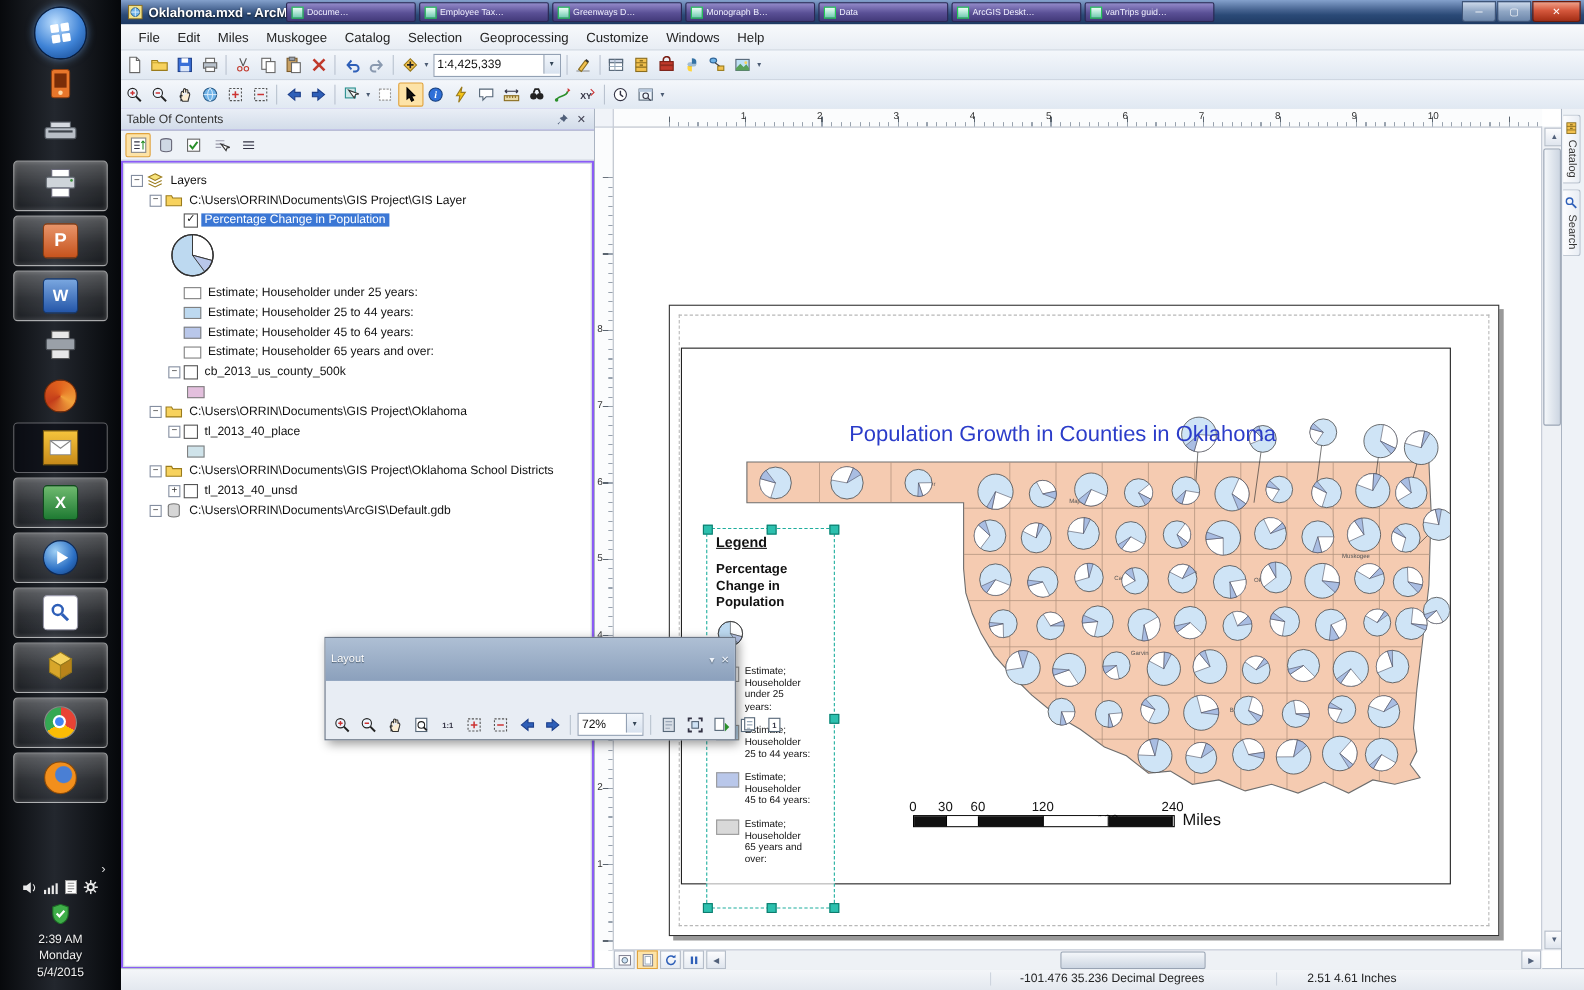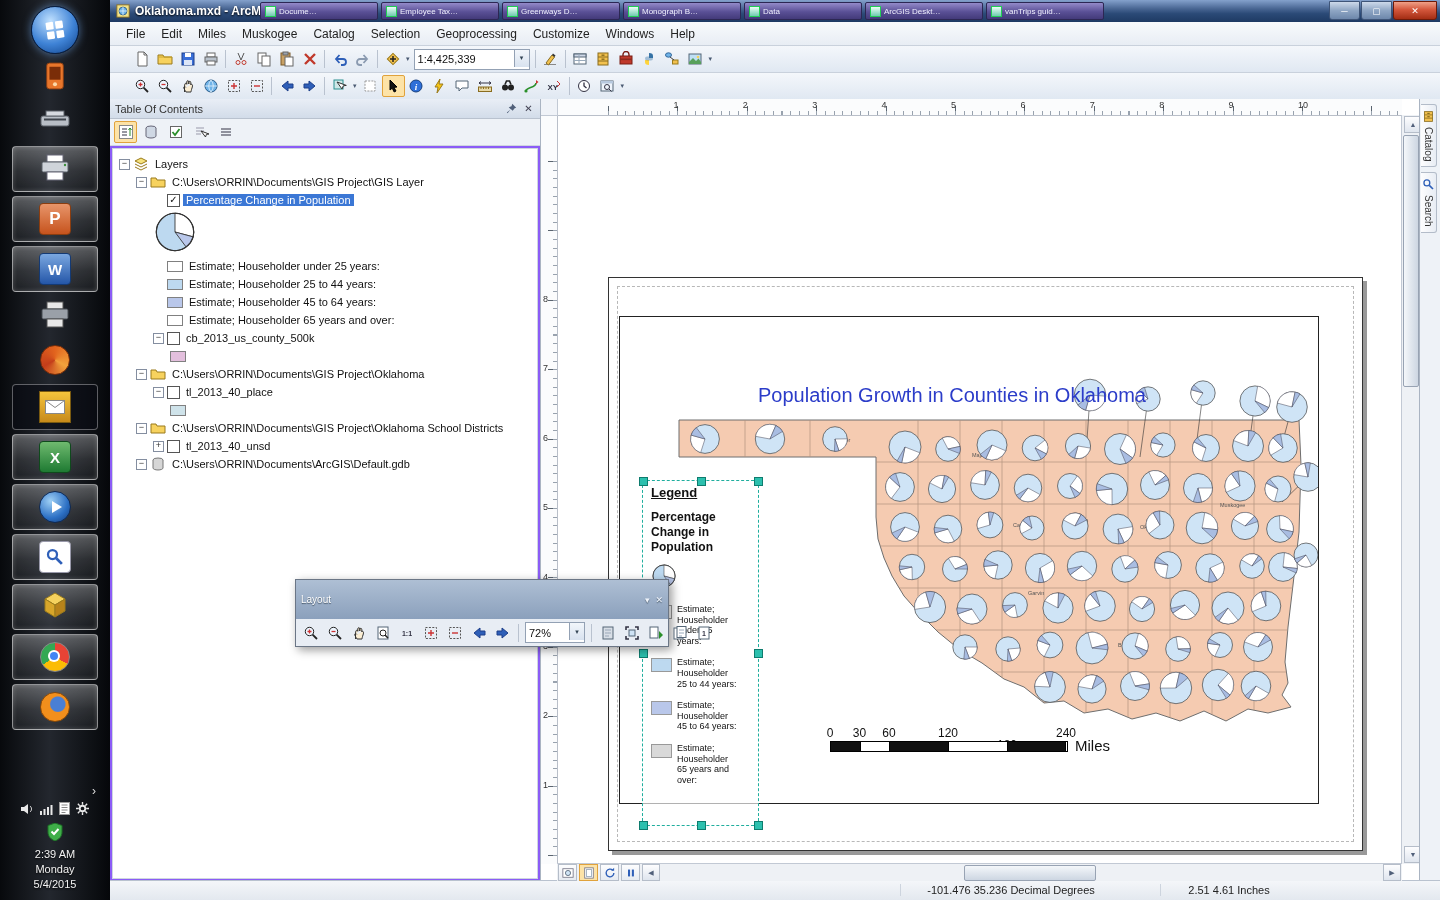--- a/index.html
+++ b/index.html
@@ -35,21 +35,21 @@
   .wt-ico{width:9px;height:9px;flex:none;background:linear-gradient(#eafff6,#6fcab0);border:1px solid #2c5;}
   .wt-label{font-size:8px;color:#f0f0ff;white-space:nowrap;overflow:hidden;}
   #win-controls{position:absolute;right:3px;top:1px;display:flex;}
   .wc{width:29px;height:17px;display:flex;align-items:center;justify-content:center;font-size:9px;color:#fff;
     background:linear-gradient(#cdd9ea,#8fa6c4 50%,#6d87ab);border:1px solid #3f5578;border-radius:0 0 3px 3px;margin-left:1px;}
   .wc.close{width:42px;background:linear-gradient(#f0a088,#d4573c 45%,#a32d14);border-color:#6e1a08;}
   #menubar{height:23px;background:linear-gradient(#f8fafc,#e8edf4);border-bottom:1px solid #c9d1dc;
     display:flex;align-items:center;padding-left:8px;font-size:12px;color:#222;}
   .menu-item{padding:3px 8px;}
   .toolbar{height:26px;background:linear-gradient(#f4f7fb,#e0e8f2);border-bottom:1px solid #c9d1dc;
-    display:flex;align-items:center;padding-left:20px;}
+    display:flex;align-items:center;padding-left:0;}
   .tbtn{width:23px;height:22px;display:flex;align-items:center;justify-content:center;border-radius:2px;flex:none;}
   .tbtn.pressed{background:#fde3a7;border:1px solid #e0a23c;box-sizing:border-box;}
   .icn{width:16px;height:16px;display:block;}
   .icn svg{width:16px;height:16px;display:block;}
   .tsep{width:1px;height:18px;background:#b9c2cf;margin:0 3px;flex:none;}
   .tcaret{font-size:7px;color:#4a5a72;padding:0 2px;}
   .combo{width:52px;height:19px;background:#fff;border:1px solid #93a1b4;font-size:11px;color:#111;
     display:flex;align-items:center;padding:0 3px;position:relative;margin:0 2px;flex:none;}
   .combo.wide{width:108px;}
   .combo-val{flex:1;white-space:nowrap;overflow:hidden;}
@@ -88,21 +88,21 @@
     background-image:repeating-linear-gradient(180deg,#98a2ae 0 1px,transparent 1px 8.675px),
       repeating-linear-gradient(180deg,#5a646f 0 1px,transparent 1px 69.4px);
     background-size:4px 100%,9px 100%;background-position:right 46px,right 46px;background-repeat:no-repeat;}
   .rnl{position:absolute;left:2px;font-size:9px;color:#333;}
   #canvas{position:absolute;left:16px;top:16px;right:17px;bottom:17px;background:#fff;}
   #page{position:absolute;left:51px;top:162px;width:753px;height:572px;background:#fff;
     border:1px solid #333;box-shadow:4px 4px 0 0 #999;}
   #page-margin{position:absolute;left:8px;top:8px;right:8px;bottom:8px;border:1px dashed #b8b8b8;}
   #neatline{position:absolute;left:10px;top:38px;width:698px;height:486px;border:1px solid #222;}
   #map-svg{position:absolute;left:0;top:0;width:698px;height:486px;}
-  #page-title{position:absolute;left:10px;top:106px;width:666px;text-align:center;font-size:20px;color:#2b3cc9;z-index:5;}
+  #page-title{position:absolute;left:10px;top:106px;width:666px;text-align:center;font-size:20px;color:#2b3cc9;z-index:5;padding-left:14px;}
   #legend-el{position:absolute;left:33px;top:202px;width:117px;height:346px;z-index:6;
     border:1px dashed #1fae9e;padding:4px 0 0 8px;box-sizing:border-box;background:rgba(255,255,255,.65);}
   .handle{position:absolute;width:7px;height:7px;background:#2cc0ae;border:1px solid #0e7c6e;z-index:7;}
   #lg-heading{font-size:13px;font-weight:bold;text-decoration:underline;color:#111;}
   #lg-sub{font-size:12px;font-weight:bold;width:82px;margin-top:10px;line-height:1.25;color:#111;}
   #legend-pie{display:block;margin-top:8px;}
   .lg-row{display:flex;gap:5px;margin-top:11px;align-items:flex-start;}
   .lg-patch{width:19px;height:12px;border:1px solid #999;flex:none;margin-top:1px;}
   .lg-label{font-size:9px;line-height:1.18;width:62px;color:#111;}
   #scalebar{position:absolute;left:221px;top:448px;width:300px;height:40px;z-index:5;color:#111;}
@@ -134,21 +134,21 @@
     padding:5px 1px;margin:5px 0 0 1px;display:flex;align-items:center;gap:4px;}
   .vt-ico{width:13px;height:13px;}
   .vt-ico svg{width:13px;height:13px;}
   
   #layout-tb{position:absolute;left:185px;top:579px;width:372px;z-index:60;background:#e8edf4;
     border:1px solid #6b7686;box-shadow:3px 3px 9px rgba(0,0,0,.4);}
   .lt-header{height:15px;background:linear-gradient(#aebfd4,#8ba0bc);display:flex;align-items:center;
     font-size:10px;color:#fff;padding:12px 5px;text-shadow:0 1px 1px #456;}
   .lt-header .sp{flex:1;}
   .lt-btn{color:#eef3fa;font-size:9px;margin-left:6px;}
-  .lt-row{height:25px;display:flex;align-items:center;padding:1px 3px;gap:1px;}
+  .lt-row{height:25px;display:flex;align-items:center;padding:1px 3px;gap:1px;margin-top:26px;}
   
   #statusbar{position:absolute;left:0;right:0;bottom:0;height:19px;background:linear-gradient(#f4f6f9,#e3e8ef);
     border-top:1px solid #b9c2cf;font-size:11px;color:#222;}
   #sb-coords{position:absolute;left:790px;width:220px;text-align:center;top:3px;border-left:1px solid #cdd4de;}
   #sb-pos{position:absolute;left:1050px;width:136px;text-align:center;top:3px;border-left:1px solid #cdd4de;}
 </style>
 </head>
 <body>
 
 <div id="taskbar">

